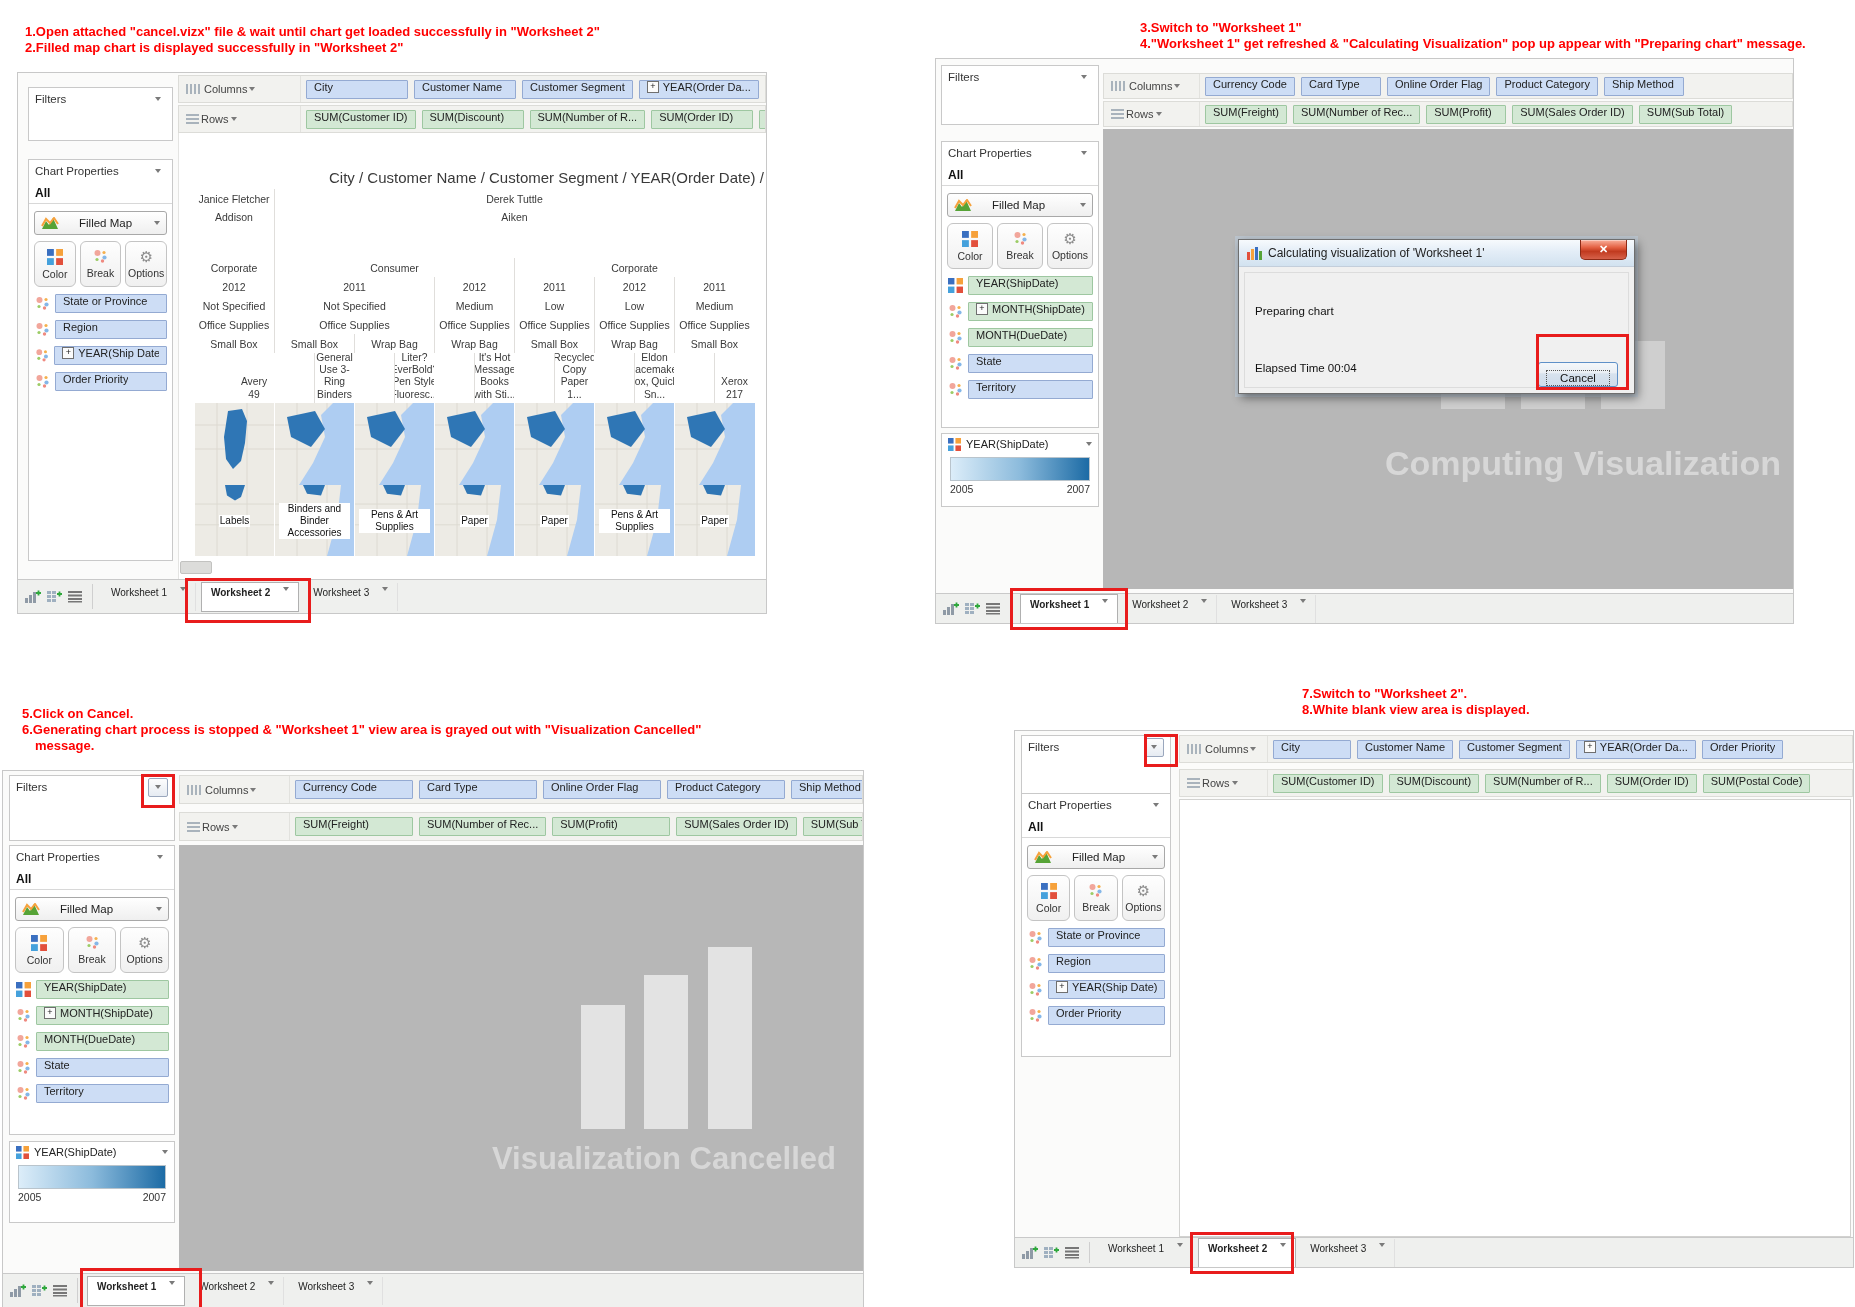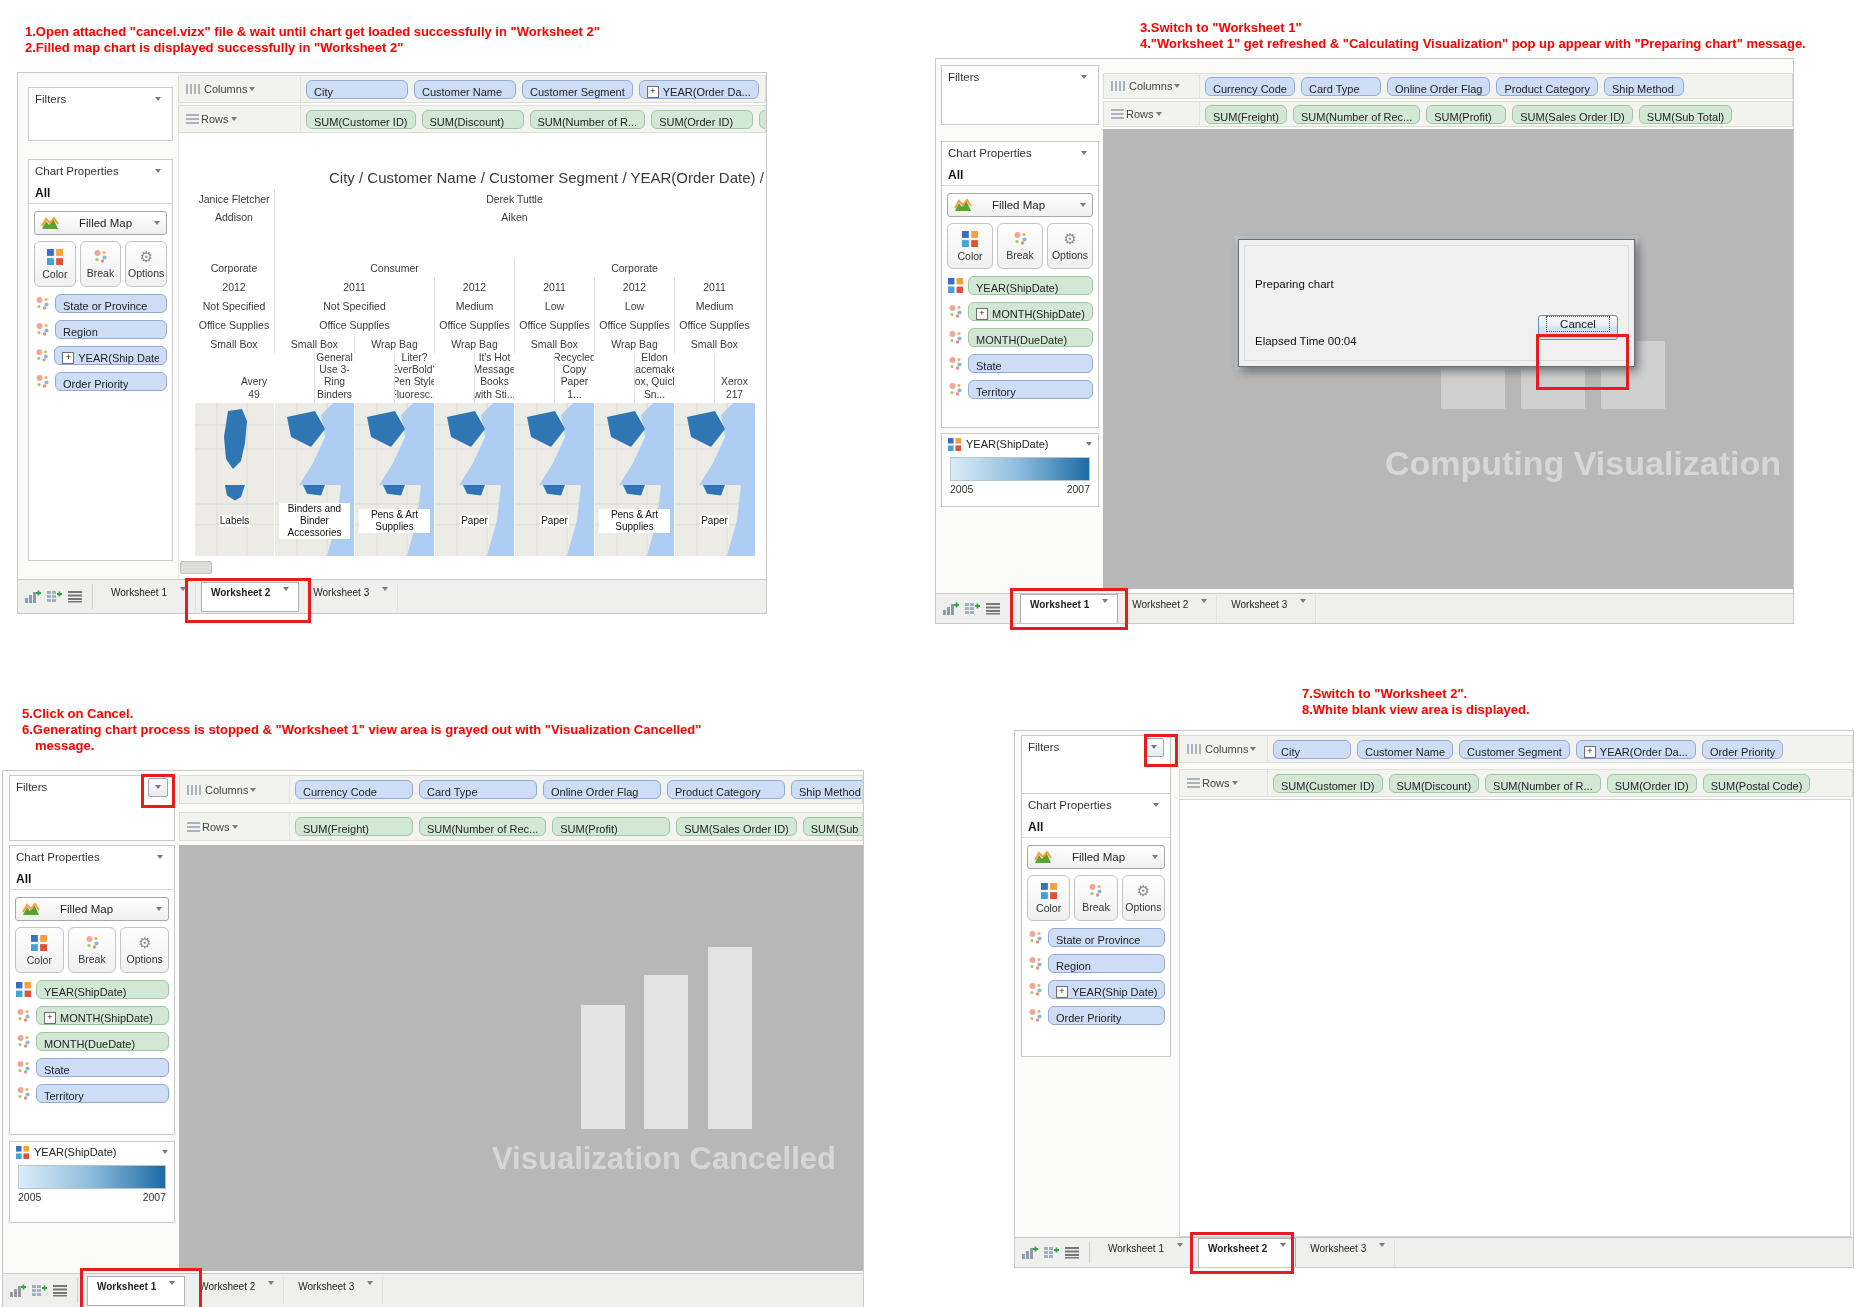--- a/index.html
+++ b/index.html
@@ -23,21 +23,21 @@
   .chart-type{margin:7px 5px 0;height:22px;border:1px solid #a8a8a8;border-radius:3px;
      background:linear-gradient(#ffffff,#efefef);display:flex;align-items:center;gap:20px;padding:0 6px;font-size:11.5px;}
   .chart-type .lbl{flex:1;}
   .btn-row{display:flex;gap:4px;margin:6px 5px 0;}
   .tool-btn{flex:1;height:44px;border:1px solid #c4c4c4;border-radius:6px;
      background:linear-gradient(#fefefe,#f0f0f0);display:flex;flex-direction:column;
      align-items:center;justify-content:center;gap:3px;font-size:10.5px;color:#333;}
   .prop-row{display:flex;align-items:center;gap:5px;margin:7px 5px 0 6px;}
   .gear{font-size:15px;color:#8d8d8d;line-height:14px;}
 
-  .pill{display:inline-flex;align-items:flex-end;gap:4px;height:19px;border-radius:6px;
+  .pill{display:inline-flex;align-items:flex-start;gap:4px;height:19px;border-radius:1px;
      padding:0 7px;font-size:11px;white-space:nowrap;box-sizing:border-box;flex:0 0 auto;overflow:hidden;}
   .pill.blue{background:#cdddf5;border:1px solid #94aad2;}
   .pill.green{background:#d3e8d4;border:1px solid #9ec7a1;}
   .pill.grow{flex:1 1 auto;}
   .pill-label{overflow:hidden;white-space:nowrap;}
   .plusbox{width:10px;height:10px;border:1px solid #6f6f6f;background:#fbfbfb;font-size:9px;
      line-height:8px;text-align:center;display:inline-block;color:#222;flex:0 0 auto;}
 
   .p-tl .shelf-pills .pill{min-width:102px;}
   .p-tr .shelf-pills .pill{min-width:80px;}
@@ -111,23 +111,23 @@
      font-size:12px;color:#1e1e1e;position:relative;}
   .dlg-title .t{flex:1;white-space:nowrap;overflow:hidden;}
   .win-close{position:absolute;top:0;right:7px;width:45px;height:19px;
      background:linear-gradient(#f9b09c,#e35f41 40%,#c13a1f 60%,#d6614a);
      border:1px solid #8e2a16;border-top:none;border-radius:0 0 5px 5px;color:#fff;font-size:11px;
      font-weight:bold;display:flex;align-items:center;justify-content:center;
      box-shadow:inset 0 1px 0 rgba(255,255,255,.4);}
   .dlg-inner{margin:5px;border:1px solid #dcdcdc;height:114px;position:relative;background:#f0f0f0;}
   .dlg-msg{position:absolute;left:10px;top:32px;font-size:11.5px;color:#111;}
   .dlg-elapsed{position:absolute;left:10px;bottom:13px;font-size:11.5px;color:#111;}
-  .win-btn{position:absolute;right:10px;bottom:20px;width:78px;height:23px;
+  .win-btn{position:absolute;right:10px;bottom:0;width:78px;height:23px;
      background:linear-gradient(#f4f7fa,#e9eef4 45%,#d7e2ee 46%,#cfdceb);
-     border:1px solid #5e90c8;border-radius:3px;font-size:11.5px;display:flex;align-items:flex-start;
+     border:1px solid #5e90c8;border-radius:3px;font-size:11.5px;display:flex;align-items:flex-end;
      justify-content:center;font-family:"Liberation Sans",sans-serif;color:#111;}
   .win-btn-inner{border:1px dotted #555;padding:1px 13px;}
 </style>
 </head>
 <body>
 
 <div id="page">
 
   <div class="anno" style="left:25px;top:24px;">
     <div>1.Open attached "cancel.vizx" file &amp; wait until chart get loaded successfully in "Worksheet 2"</div>
@@ -760,20 +760,32 @@
         <div class="wtab">
           <span class="">Worksheet 2</span>
           <span class="dar"></span>
         </div>
         <div class="wtab">
           <span class="">Worksheet 3</span>
           <span class="dar"></span>
         </div>
   </div>
       <div class="dialog" style="left:302px;top:180px">
+    <div class="dlg-title">
+          <svg width="15" height="13" viewBox="0 0 15 13">
+            <rect y="5" width="3" height="8" fill="#e2503c"></rect>
+            <rect x="4" y="2" width="3" height="11" fill="#f6a13b"></rect>
+            <rect x="8" width="3" height="13" fill="#3a6fc0"></rect>
+            <rect x="12" y="4" width="3" height="9" fill="#56a336"></rect>
+          </svg>
+          <span class="t">Calculating visualization of 'Worksheet 1'</span>
+      <div class="win-close">
+            <span>✕</span>
+          </div>
+    </div>
     <div class="dlg-inner">
       <span class="dlg-msg">Preparing chart</span>
       <span class="dlg-elapsed">Elapsed Time 00:04</span>
       <span class="win-btn">
             <span class="win-btn-inner">Cancel</span>
           </span>
     </div>
       </div>
     </div>
   <div id="panel-bl" class="panel p-bl" style="left:2px;top:770px;width:860px;height:536px;">

